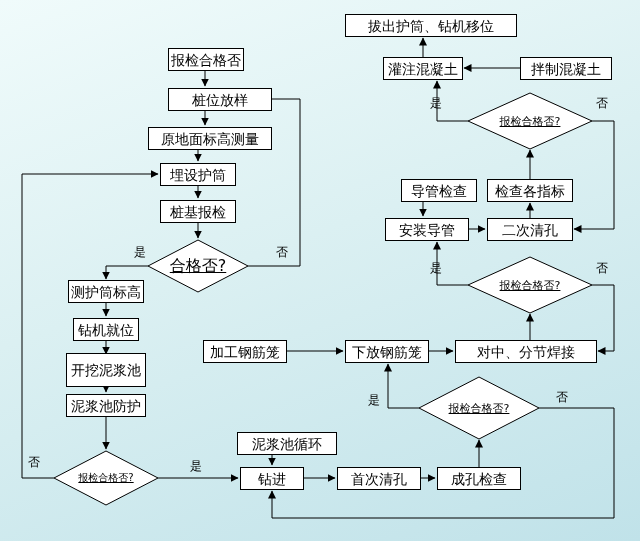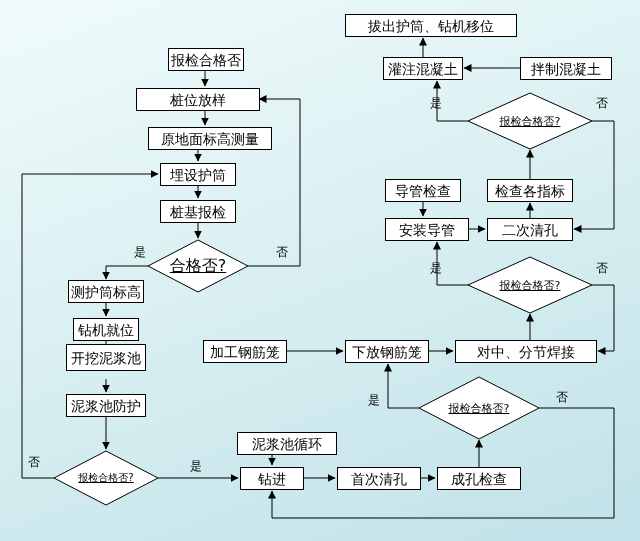--- a/index.html
+++ b/index.html
@@ -73,36 +73,36 @@
     <polyline class="edge" marker-end="url(#arr)" points="423,57 423,38"></polyline>
 
     <polygon class="diamond" points="198,240 248,266 198,292 148,266"></polygon>
     <polygon class="diamond" points="106,451 158,478 106,505 54,478"></polygon>
     <polygon class="diamond" points="479,377 539,408 479,439 419,408"></polygon>
     <polygon class="diamond" points="530,257 592,285 530,313 468,285"></polygon>
     <polygon class="diamond" points="530,93 592,121 530,149 468,121"></polygon>
   </svg>
 
   <div class="node" style="left:168px;top:48px;width:76px;height:23px">报检合格否</div>
-  <div class="node" style="left:136px;top:88px;width:124px;height:23px">桩位放样</div>
+  <div class="node" style="left:168px;top:88px;width:104px;height:23px">桩位放样</div>
   <div class="node" style="left:148px;top:127px;width:124px;height:23px">原地面标高测量</div>
   <div class="node" style="left:160px;top:163px;width:76px;height:23px">埋设护筒</div>
   <div class="node" style="left:160px;top:200px;width:76px;height:23px">桩基报检</div>
   <div class="node" style="left:68px;top:280px;width:76px;height:23px">测护筒标高</div>
   <div class="node" style="left:73px;top:318px;width:66px;height:23px">钻机就位</div>
-  <div class="node" style="left:66px;top:344px;width:80px;height:27px">开挖泥浆池</div>
+  <div class="node" style="left:66px;top:353px;width:80px;height:34px">开挖泥浆池</div>
   <div class="node" style="left:66px;top:394px;width:80px;height:23px">泥浆池防护</div>
   <div class="node" style="left:237px;top:432px;width:100px;height:23px">泥浆池循环</div>
   <div class="node" style="left:240px;top:467px;width:64px;height:23px">钻进</div>
   <div class="node" style="left:337px;top:467px;width:84px;height:23px">首次清孔</div>
   <div class="node" style="left:437px;top:467px;width:84px;height:23px">成孔检查</div>
   <div class="node" style="left:203px;top:340px;width:84px;height:23px">加工钢筋笼</div>
   <div class="node" style="left:345px;top:340px;width:84px;height:23px">下放钢筋笼</div>
   <div class="node" style="left:455px;top:340px;width:142px;height:23px">对中、分节焊接</div>
-  <div class="node" style="left:385px;top:179px;width:76px;height:23px">导管检查</div>
+  <div class="node" style="left:401px;top:179px;width:76px;height:23px">导管检查</div>
   <div class="node" style="left:385px;top:218px;width:84px;height:23px">安装导管</div>
   <div class="node" style="left:487px;top:179px;width:86px;height:23px">检查各指标</div>
   <div class="node" style="left:487px;top:218px;width:86px;height:23px">二次清孔</div>
   <div class="node" style="left:383px;top:57px;width:80px;height:23px">灌注混凝土</div>
   <div class="node" style="left:520px;top:57px;width:92px;height:23px">拌制混凝土</div>
   <div class="node" style="left:345px;top:14px;width:172px;height:23px">拔出护筒、钻机移位</div>
 
   <div class="dtext" style="left:148px;top:254px;width:100px;height:24px;font-size:16px">合格否?</div>
   <div class="dtext" style="left:54px;top:467px;width:104px;height:22px;font-size:10px">报检合格否?</div>
   <div class="dtext" style="left:419px;top:397px;width:120px;height:22px">报检合格否?</div>

